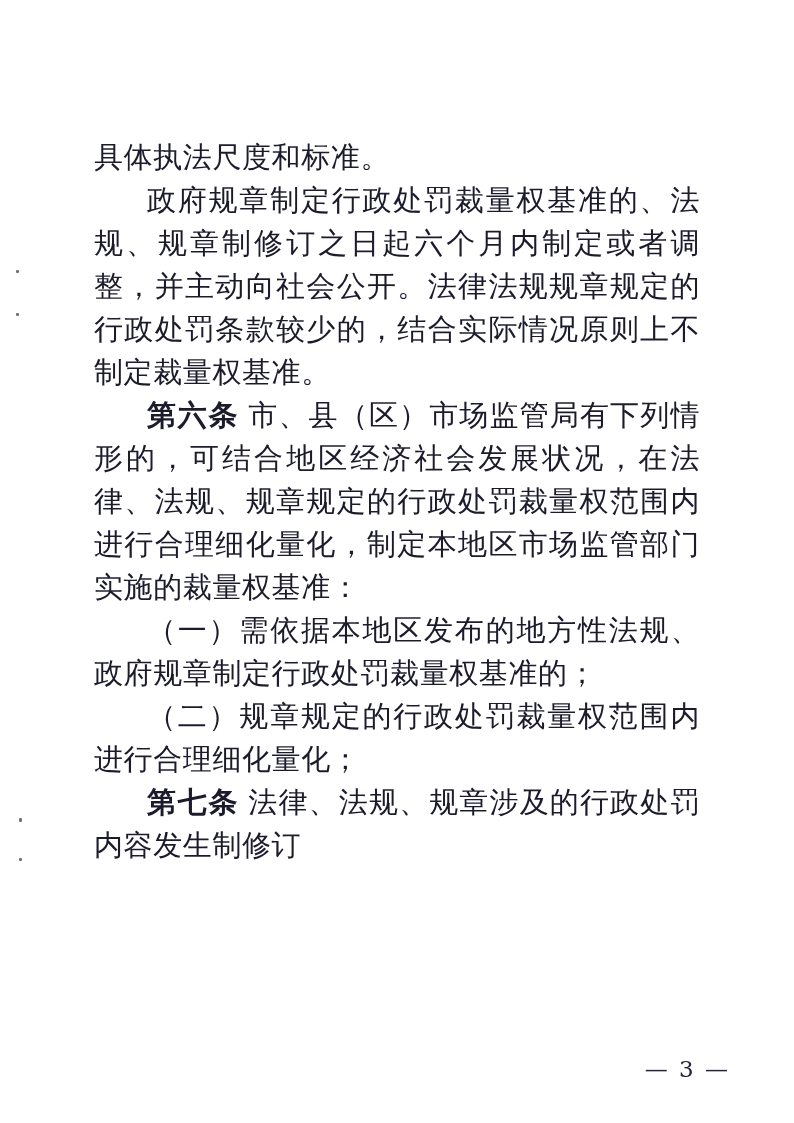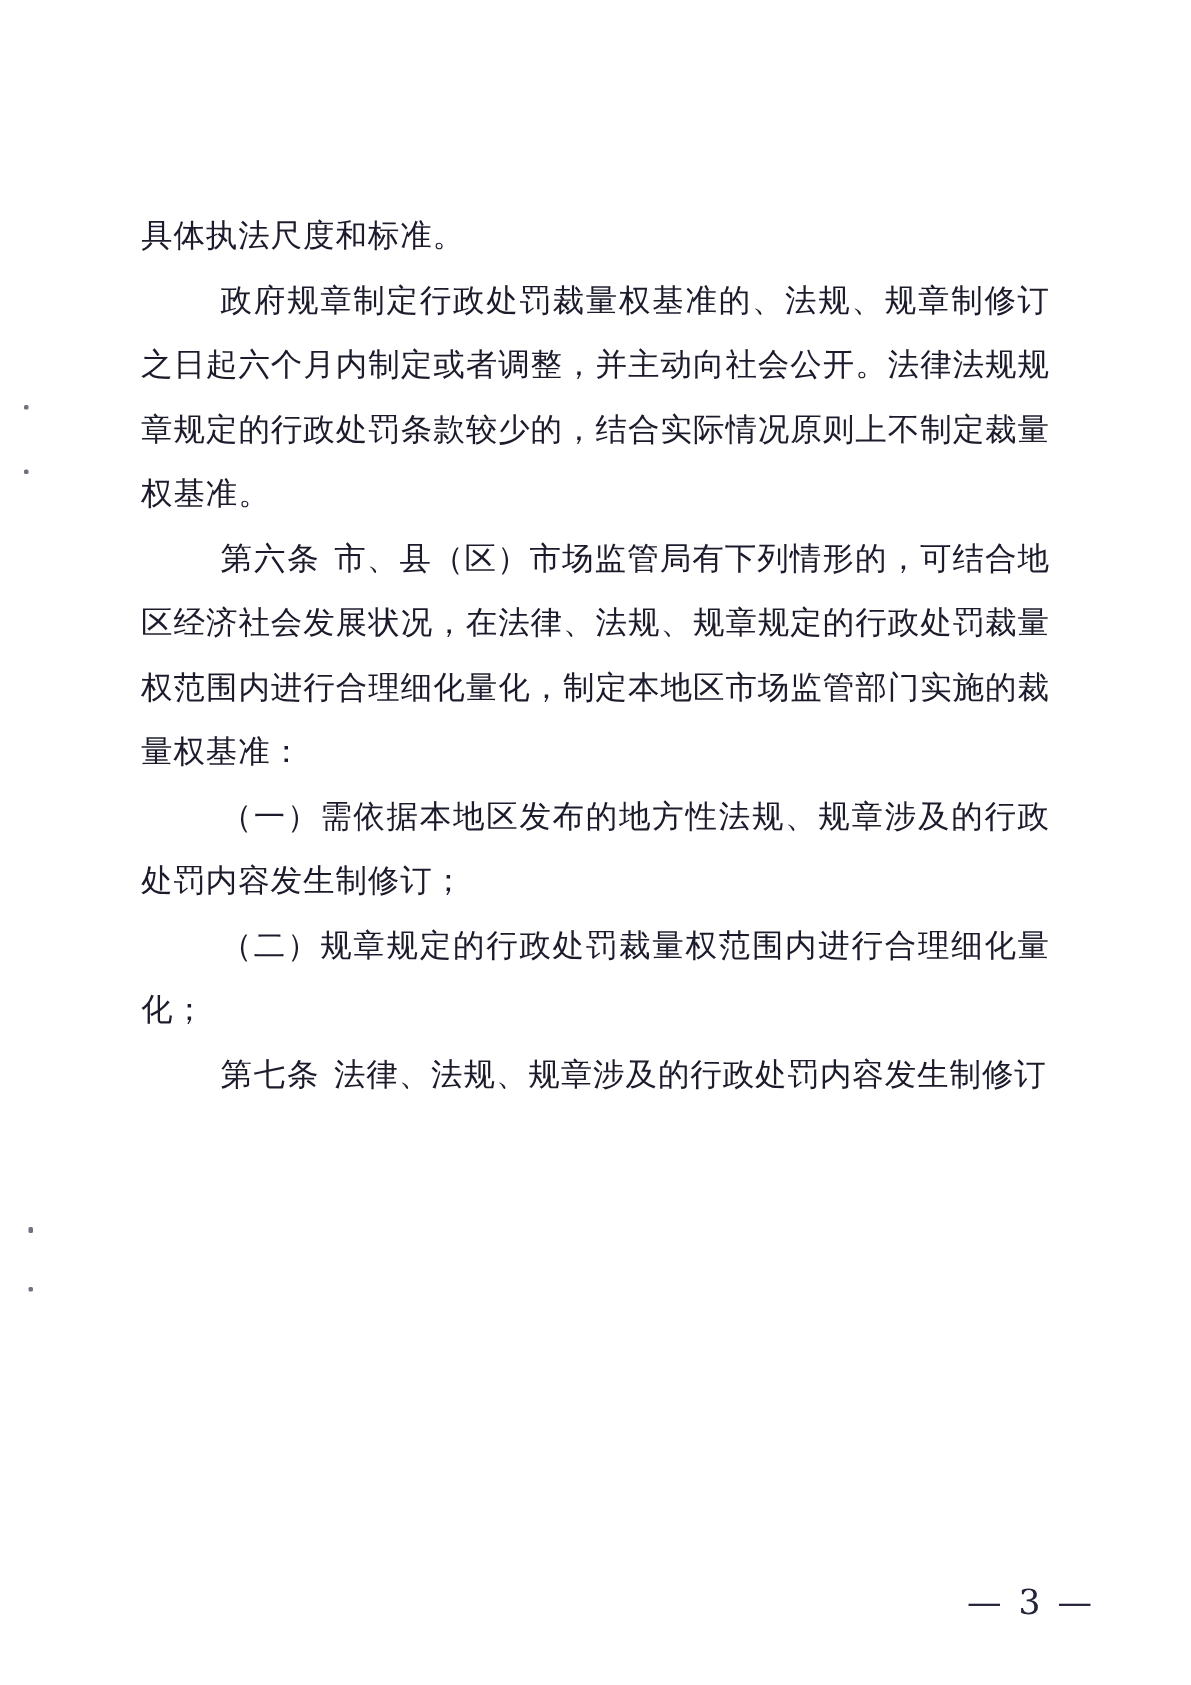--- a/index.html
+++ b/index.html
@@ -19,38 +19,38 @@
   
   #doc-body {
     position: absolute;
     left: 94px;
     top: 136px;
     width: 606px;
   }
 
   .para {
     margin: 0;
-    font-size: 21px;
+    font-size: 29px;
     line-height: 43px;
     color: #1b1b2c;
     text-align: justify;
     text-justify: inter-character;
     text-align-last: left;
     letter-spacing: 0.6px;
     font-weight: 500;
     -webkit-font-smoothing: antialiased;
   }
   .para.indent {
     text-indent: 53px;
   }
   .para.noindent {
     text-indent: 0;
   }
   .para .art {
-    font-weight: 400;
+    font-weight: 700;
     letter-spacing: 1.2px;
     padding-right: 9px;
   }
 
   
   #page-number {
     position: absolute;
     left: 0;
     top: 1056px;
     width: 730px;
@@ -92,21 +92,21 @@
 
     <p class="para indent">
       <span>政府规章制定行政处罚裁量权基准的、法规、规章制修订之日起六个月内制定或者调整，并主动向社会公开。法律法规规章规定的行政处罚条款较少的，结合实际情况原则上不制定裁量权基准。</span>
     </p>
 
     <p class="para indent">
       <span class="art">第六条</span><span>市、县（区）市场监管局有下列情形的，可结合地区经济社会发展状况，在法律、法规、规章规定的行政处罚裁量权范围内进行合理细化量化，制定本地区市场监管部门实施的裁量权基准：</span>
     </p>
 
     <p class="para indent">
-      <span>（一）需依据本地区发布的地方性法规、规章涉及的行政处罚内容发生制修订；</span>
+      <span>（一）需依据本地区发布的地方性法规、政府规章制定行政处罚裁量权基准的；</span>
     </p>
 
     <p class="para indent">
       <span>（二）规章规定的行政处罚裁量权范围内进行合理细化量化；</span>
     </p>
 
 
     <p class="para indent">
       <span class="art">第七条</span><span>法律、法规、规章涉及的行政处罚内容发生制修订</span>
     </p>

